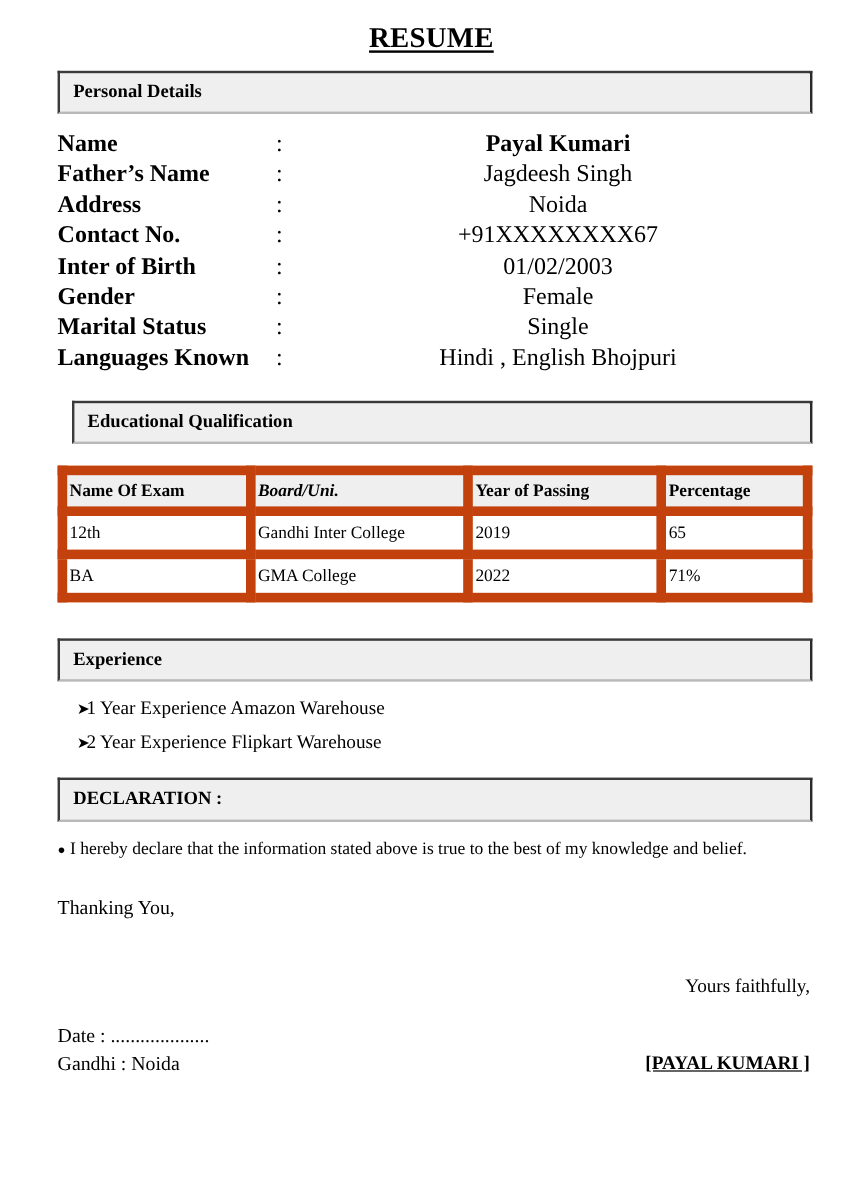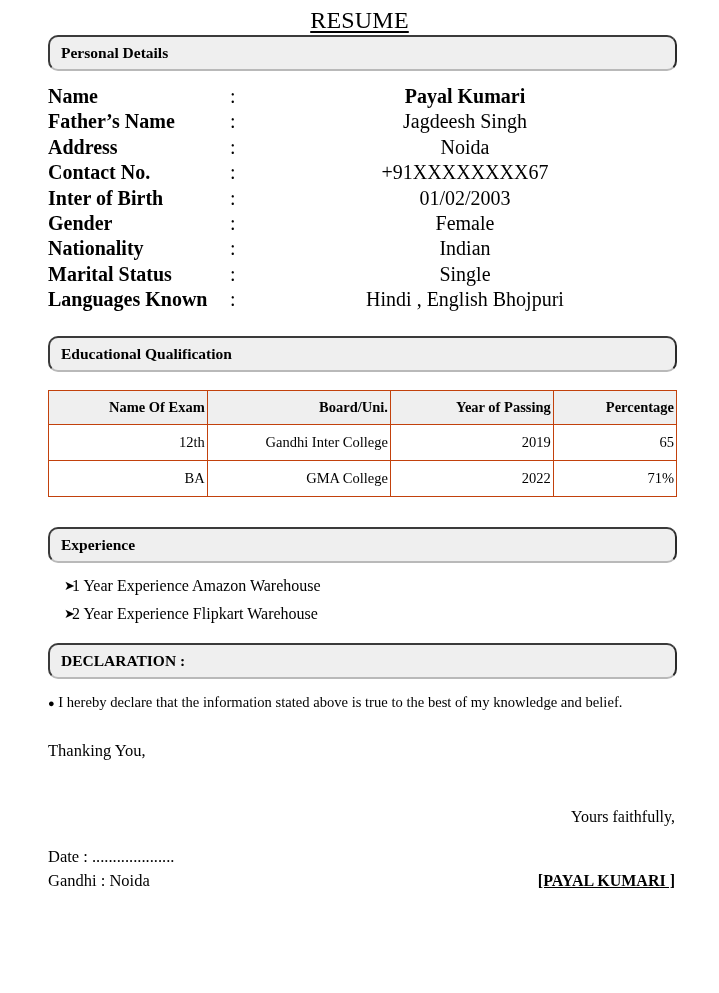--- a/index.html
+++ b/index.html
@@ -16,24 +16,24 @@
   }
   .page {
     position: relative;
     width: 719px;
     height: 993px;
     background: #ffffff;
     box-sizing: border-box;
   }
   .doc-title {
     text-align: center;
-    font-weight: normal;
+    font-weight: bold;
     font-size: 24px;
     letter-spacing: 0.2px;
-    margin: 0;
+    margin: 12px;
     padding-top: 6px;
     padding-bottom: 0;
     line-height: 1.2;
   }
   .doc-title span {
     text-decoration: underline;
     text-underline-offset: 3px;
   }
   .content {
     padding: 0 42px 0 48px;
@@ -43,23 +43,22 @@
     background: #efefef;
     border-top: 2px solid #3a3a3a;
     border-left: 2px solid #3a3a3a;
     border-right: 2px solid #2a2a2a;
     border-bottom: 2px solid #b9b9b9;
     box-sizing: border-box;
     padding: 6px 0 6px 11px;
     font-weight: bold;
     font-size: 15.5px;
     line-height: 1.3;
-    border-radius: 10px;
-  }
-  .bar-gap-1 { margin-top: 23px; }
+  }
+  .bar-gap-1 { margin-top: 23px; margin-left: 12px; }
   
   .pd-table {
     border-collapse: collapse;
     margin-top: 13px;
     width: 100%;
   }
   .pd-table td {
     padding: 0;
     font-size: 20px;
     line-height: 25.4px;
@@ -76,40 +75,40 @@
   .pd-value { font-weight: normal; text-align: center; }
   .pd-value.bold { font-weight: bold; }
   
   .edu-table {
     border-collapse: collapse;
     width: 100%;
     margin-top: 18px;
     table-layout: fixed;
   }
   .edu-table th, .edu-table td {
-    border: 1px solid #c2410c;
-    text-align: right;
+    border: 8px solid #c2410c;
+    text-align: left;
     box-sizing: border-box;
   }
   .edu-table th {
     background: #efefef;
     font-weight: bold;
     font-size: 14.5px;
     height: 34px;
     padding: 0 2px;
   }
   .edu-table td {
     background: #ffffff;
     font-weight: normal;
     font-size: 14.5px;
     height: 36px;
     padding: 0 2px;
   }
   .col-exam { width: 156px; }
-  .col-board { width: 180px; }
+  .col-board { width: 180px; font-style: italic; }
   .col-year { width: 160px; }
   .col-pct { width: 121px; }
   
   .exp-list {
     margin: 0;
     padding: 0;
     list-style: none;
   }
   .exp-item {
     font-size: 16px;
@@ -206,25 +205,20 @@
         </tr>
         <tr>
           <td class="pd-label">Inter of Birth</td>
           <td class="pd-colon">:</td>
           <td class="pd-value">01/02/2003</td>
         </tr>
         <tr>
           <td class="pd-label">Gender</td>
           <td class="pd-colon">:</td>
           <td class="pd-value">Female</td>
-        </tr>
-        <tr>
-          <td class="pd-label">Nationality</td>
-          <td class="pd-colon">:</td>
-          <td class="pd-value">Indian</td>
         </tr>
         <tr>
           <td class="pd-label">Marital Status</td>
           <td class="pd-colon">:</td>
           <td class="pd-value">Single</td>
         </tr>
         <tr>
           <td class="pd-label">Languages Known</td>
           <td class="pd-colon">:</td>
           <td class="pd-value">Hindi , English Bhojpuri</td>

